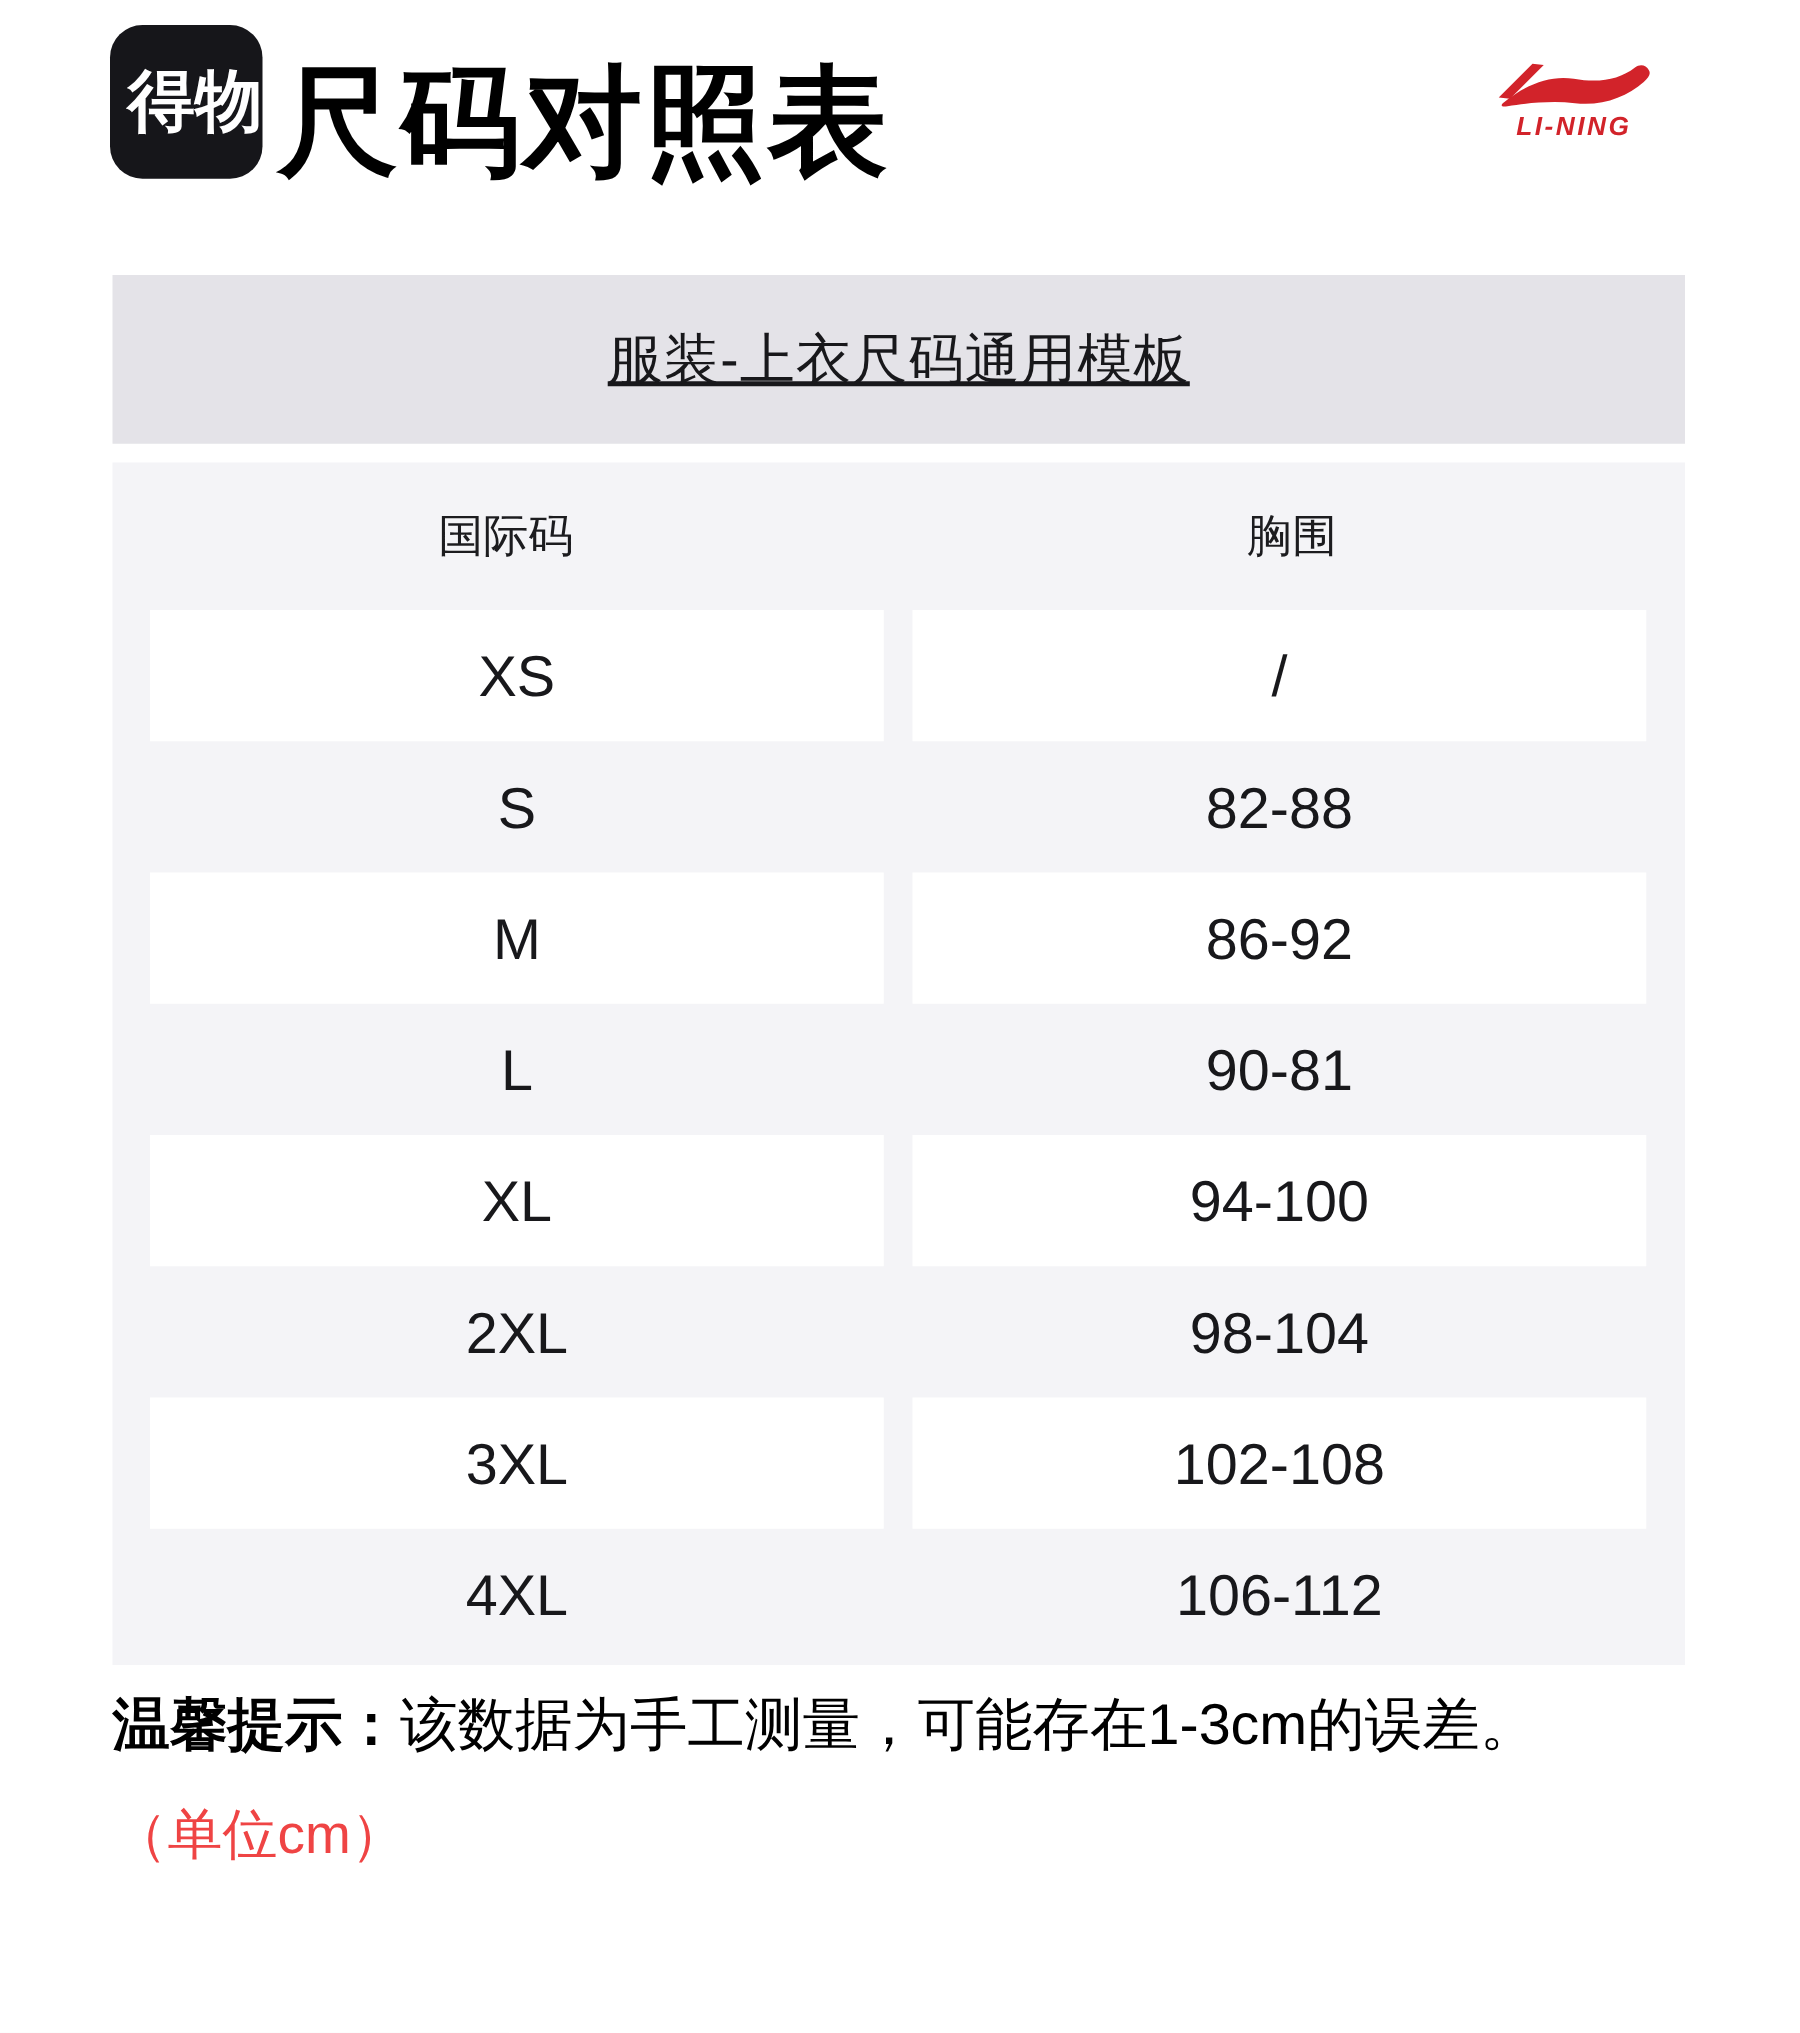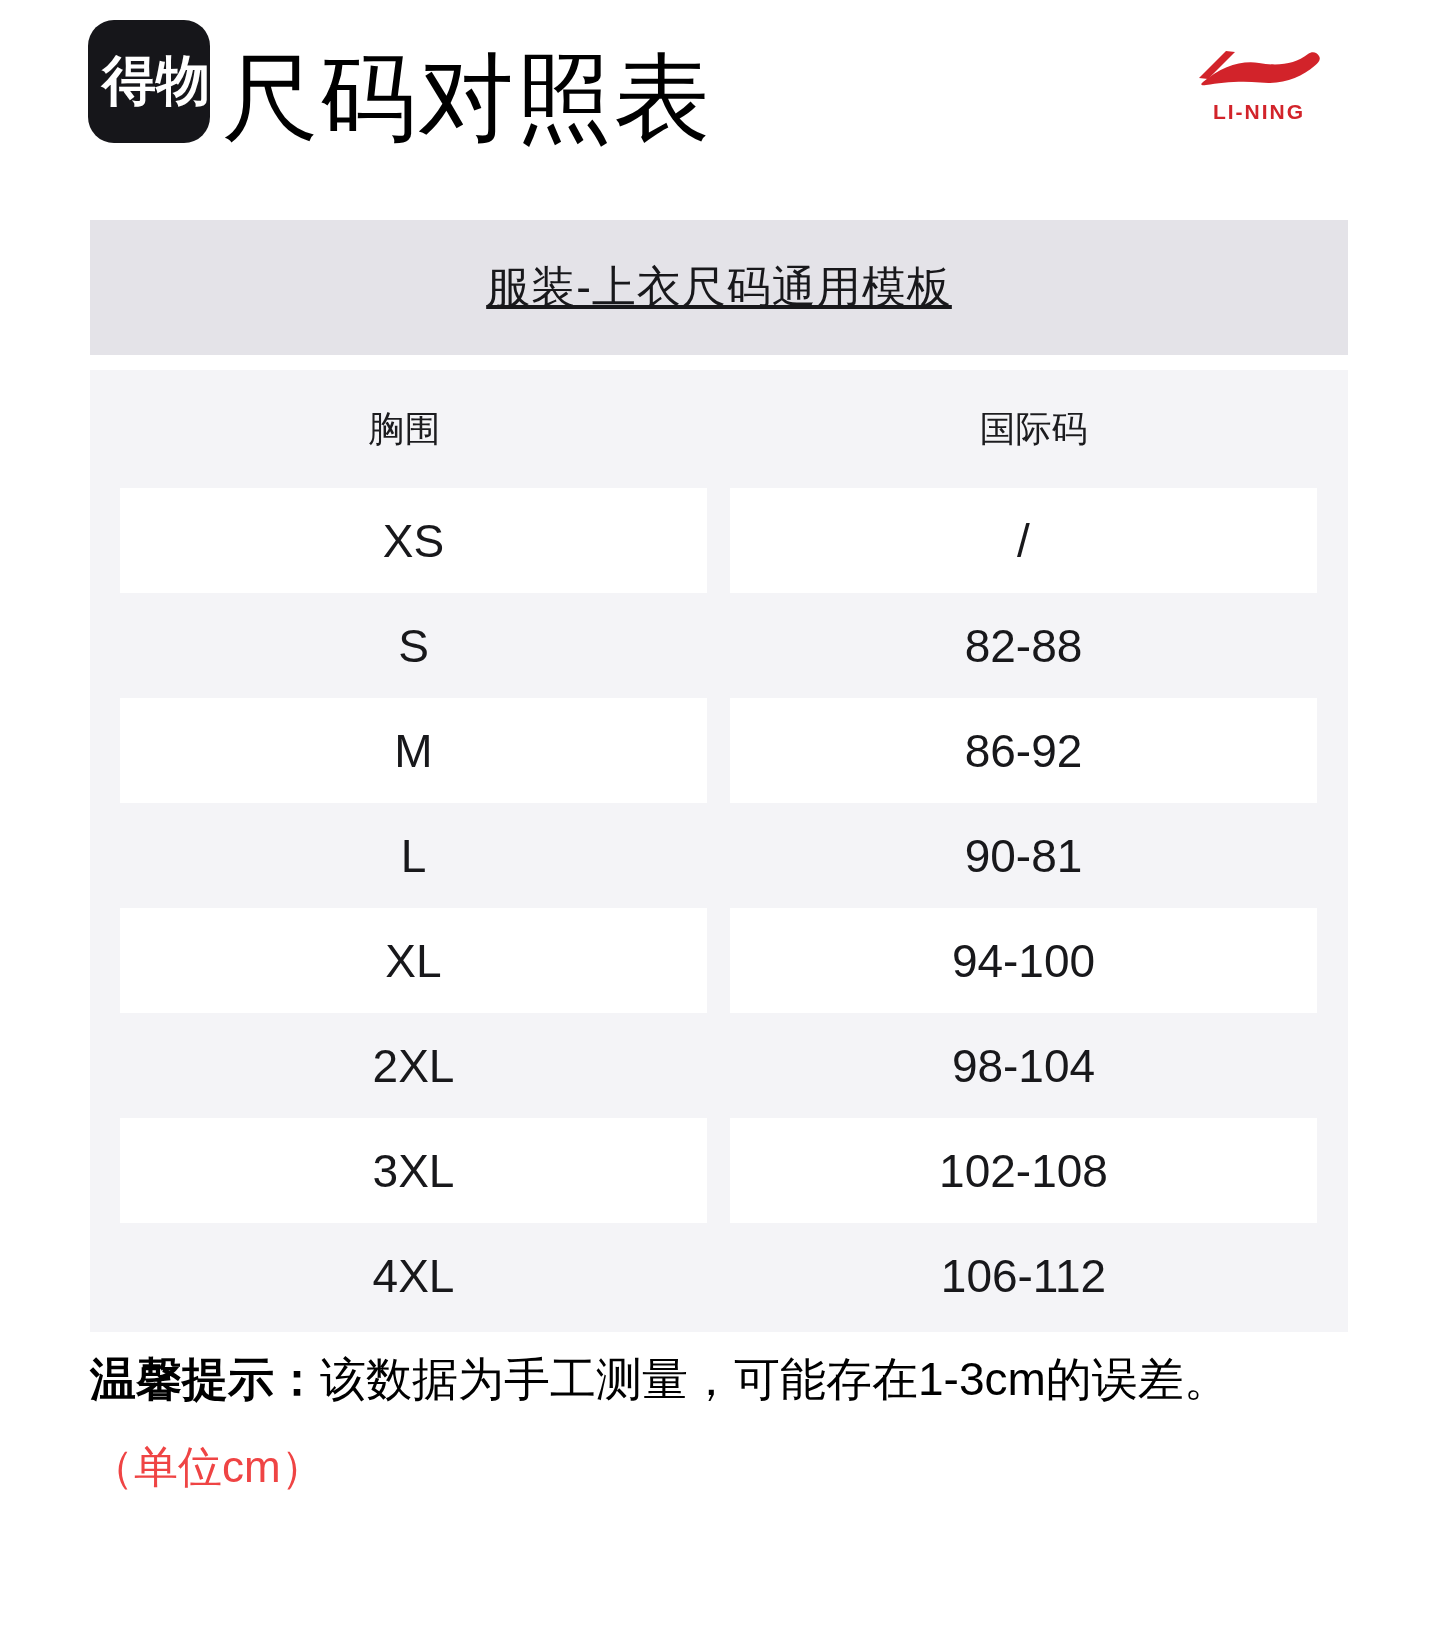--- a/index.html
+++ b/index.html
@@ -23,32 +23,32 @@
   .app-logo{
     position:absolute;left:88px;top:20px;
     width:122px;height:123px;
     background:var(--logo-bg);
     border-radius:26px;
     display:flex;align-items:center;justify-content:flex-end;
     color:#fff;font-size:54px;font-weight:800;letter-spacing:0;
   }
   .page-title{
     position:absolute;left:222px;top:46px;
-    font-size:96px;line-height:1.08;font-weight:400;
+    font-size:96px;line-height:1.08;font-weight:700;
     color:#000;letter-spacing:2px;white-space:nowrap;
   }
   .brand{
     position:absolute;left:1192px;top:48px;width:134px;
     display:flex;flex-direction:column;align-items:center;
   }
   .brand svg{display:block;width:128px;height:40px;}
   .brand-word{
-    margin-top:12px;
+    margin-top:2px;
     color:var(--brand-red);
-    font-size:21px;font-weight:800;
+    font-size:21px;font-weight:800;font-style:italic;
     letter-spacing:2px;white-space:nowrap;
   }
   
   .banner{
     position:absolute;left:90px;top:220px;
     width:1258px;height:135px;
     background:var(--banner-bg);
     display:flex;align-items:center;justify-content:center;
     font-size:44px;font-weight:400;color:#18181b;
     letter-spacing:1px;
@@ -108,22 +108,22 @@
   </svg>
   <div class="brand-word">LI-NING</div>
 </div>
 
 <div class="banner">
   <span>服装-上衣尺码通用模板</span>
 </div>
 
 <div class="size-table">
   <div class="thead">
+    <div class="hcell">国际码</div>
     <div class="hcell">胸围</div>
-    <div class="hcell">国际码</div>
   </div>
   <div class="tbody">
   <div class="trow white">
     <div class="cell">XS</div>
     <div class="cell">/</div>
   </div>
 
   <div class="trow">
     <div class="cell">S</div>
     <div class="cell">82-88</div>

